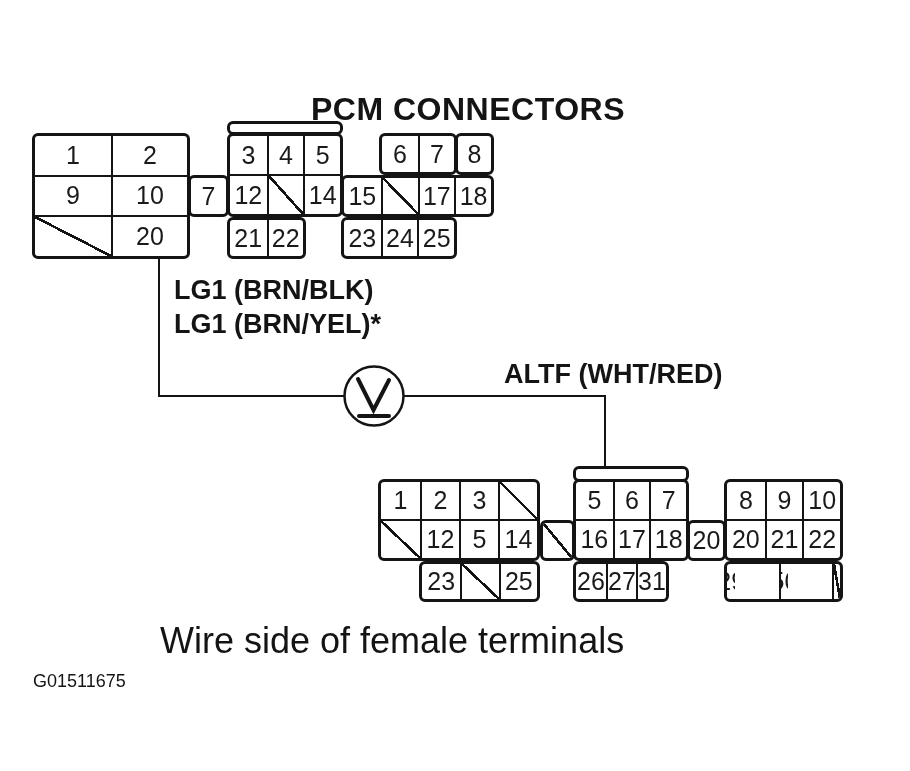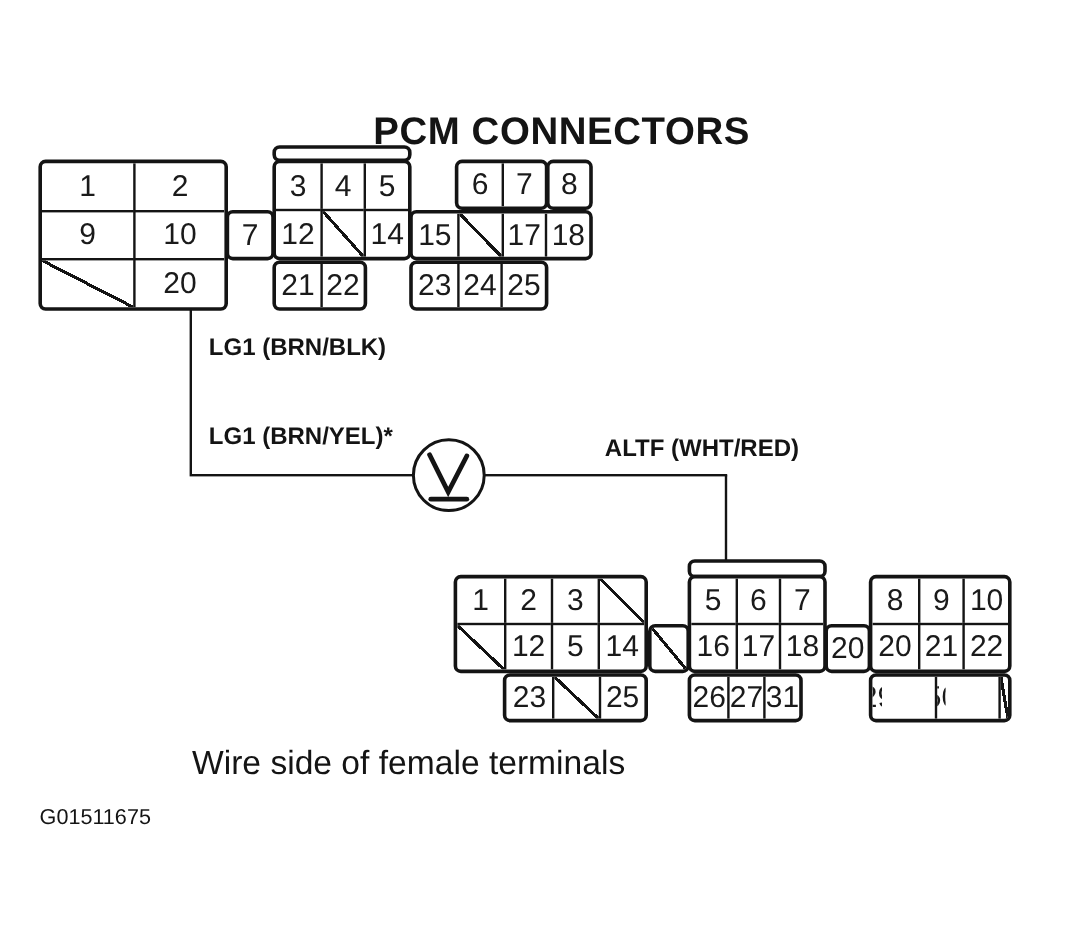--- a/index.html
+++ b/index.html
@@ -4,22 +4,22 @@
 <style>
   html,body{margin:0;padding:0;background:#ffffff;}
   .page{
     position:relative;width:910px;height:771px;background:#ffffff;
     font-family:"Liberation Sans",sans-serif;color:#141414;overflow:hidden;
   }
   .label{position:absolute;white-space:nowrap;color:#141414;}
   .bold{font-weight:bold;}
   .title{font-size:32px;letter-spacing:0.5px;margin-top:21px;}
   .conn-label{font-size:30px;}
-  .wire-label{font-size:20px;line-height:34px;}
-  .caption{font-size:28px;}
+  .wire-label{font-size:27px;line-height:34px;}
+  .caption{font-size:36px;}
   .figcode{font-size:18px;}
   .block{
     position:absolute;box-sizing:border-box;background:#ffffff;
     border:3px solid #141414;border-radius:6px;display:grid;overflow:hidden;
   }
   .cell{
     display:flex;align-items:center;justify-content:center;
     font-size:25px;color:#1a1a1a;box-sizing:border-box;overflow:hidden;
   }
   .cell.sep-l{border-left:2px solid #141414;}
@@ -81,21 +81,21 @@
         <div class="cell sep-l">18</div>
       </div>
       <div class="block" style="left: 341px; top: 217px; width: 116px; height: 42px; grid-template-columns: repeat(3, 1fr);">
         <div class="cell">23</div>
         <div class="cell sep-l">24</div>
         <div class="cell sep-l">25</div>
       </div>
     </div>
 
   <div class="label bold wire-label" style="left:174px;top:273px;">LG1 (BRN/BLK)</div>
-  <div class="label bold wire-label" style="left:174px;top:307px;margin-top:40px;">LG1 (BRN/YEL)*</div>
+  <div class="label bold wire-label" style="left:174px;top:307px;">LG1 (BRN/YEL)*</div>
 
   <div class="label bold wire-label" style="left:504px;top:357px;">ALTF (WHT/RED)</div>
 
   <div id="wires">
       <div class="wire" style="left: 158px; top: 257px; width: 2px; height: 140px;"></div>
       <div class="wire" style="left: 160px; top: 395px; width: 184px; height: 2px;"></div>
       <div class="wire" style="left: 404px; top: 395px; width: 202px; height: 2px;"></div>
       <div class="wire" style="left: 604px; top: 396px; width: 2px; height: 82px;"></div>
     </div>
 

